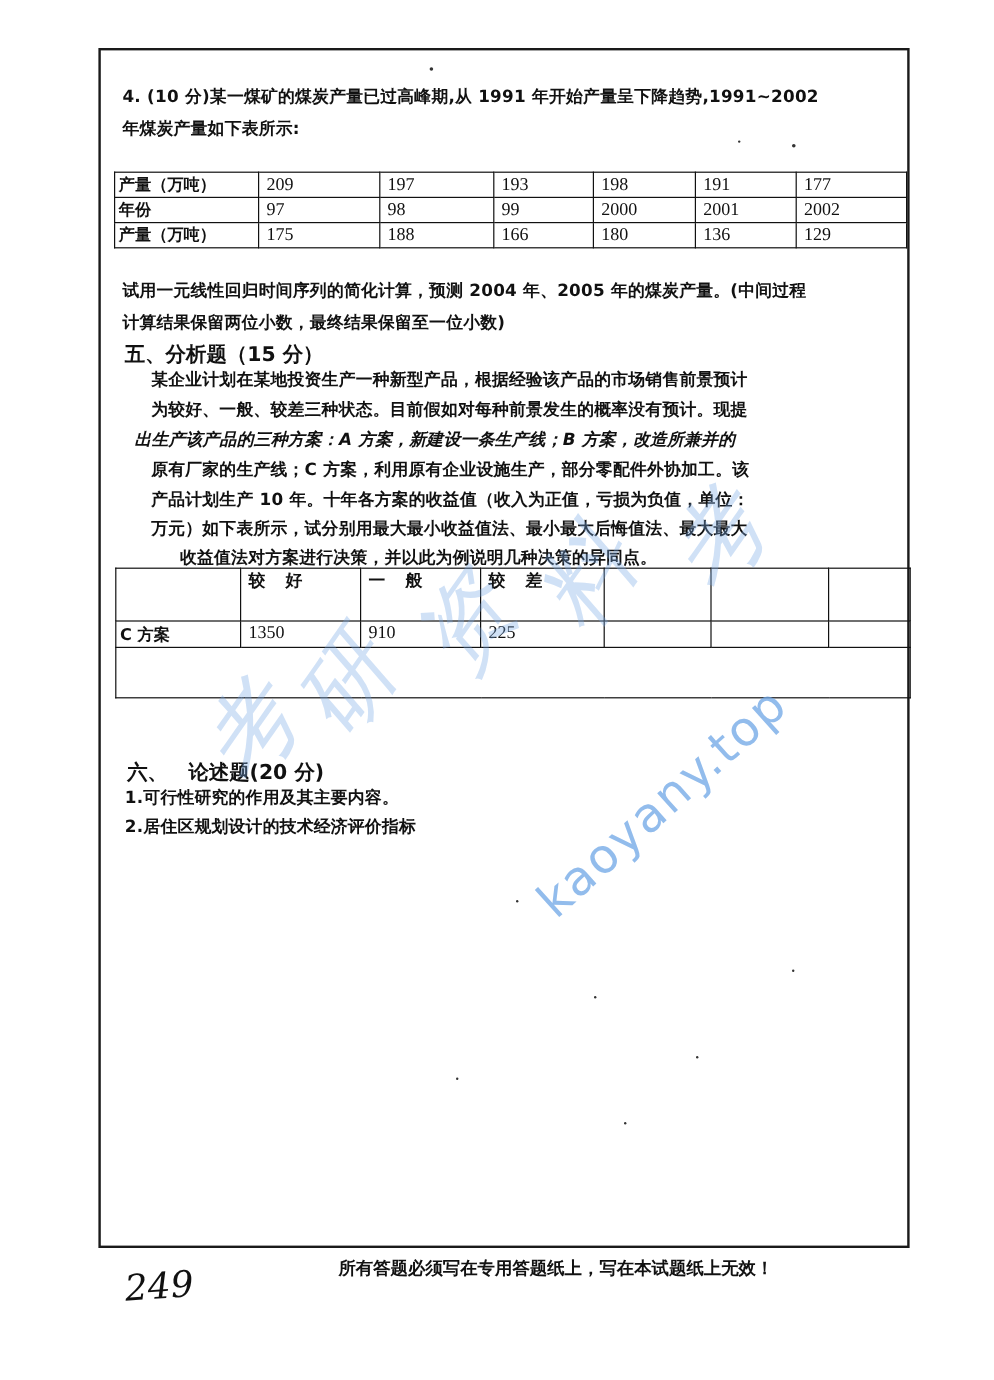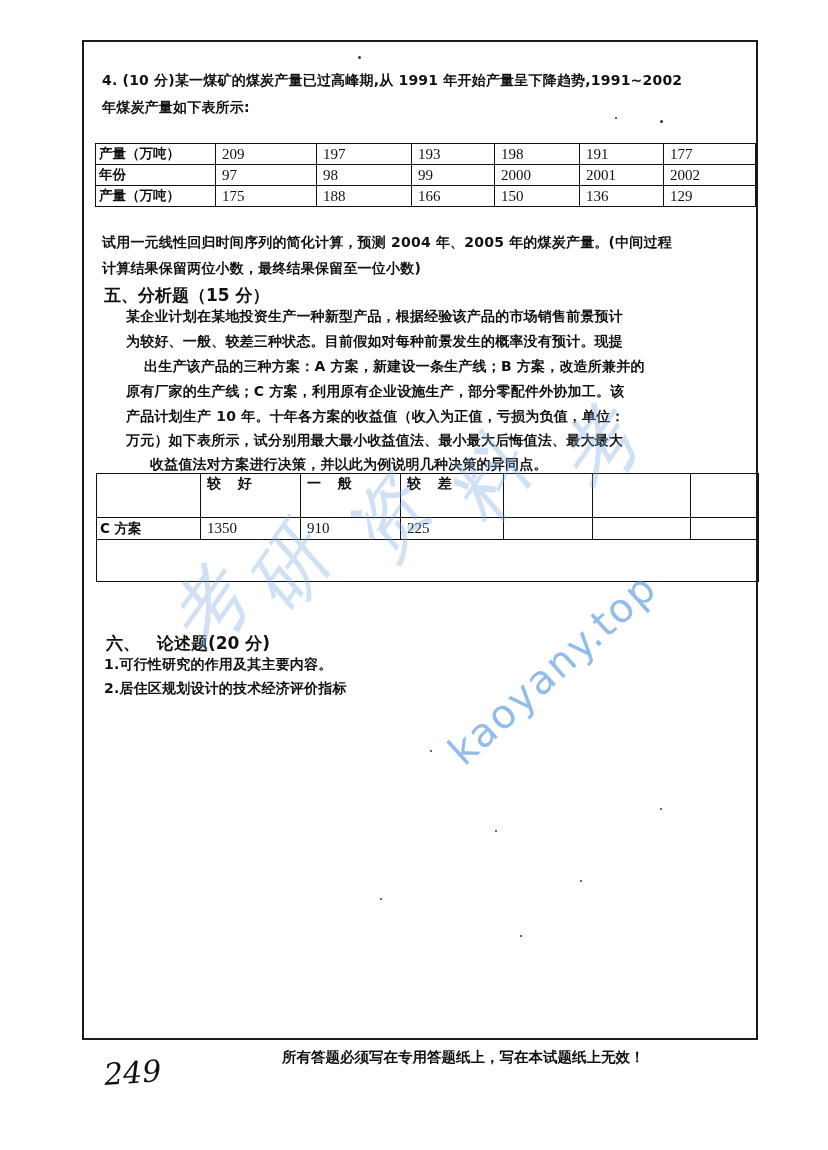--- a/index.html
+++ b/index.html
@@ -137,34 +137,34 @@
     <td>99</td>
     <td>2000</td>
     <td>2001</td>
     <td>2002</td>
   </tr>
   <tr>
     <td class="label">产量（万吨）</td>
     <td>175</td>
     <td>188</td>
     <td>166</td>
-    <td>150</td>
+    <td>180</td>
     <td>136</td>
     <td>129</td>
   </tr>
 </tbody>
   </table>
 
 <div class="abs txt" style="left:102px; top:234px;">试用一元线性回归时间序列的简化计算，预测 2004 年、2005 年的煤炭产量。(中间过程</div>
 <div class="abs txt" style="left:102px; top:260px;">计算结果保留两位小数，最终结果保留至一位小数)</div>
 
 <div class="abs heading" style="left:104px; top:284px;">五、分析题（15 分）</div>
 <div class="abs txt" style="left:126px; top:308px;">某企业计划在某地投资生产一种新型产品，根据经验该产品的市场销售前景预计</div>
 <div class="abs txt" style="left:126px; top:333px;">为较好、一般、较差三种状态。目前假如对每种前景发生的概率没有预计。现提</div>
-<div class="abs txt" style="left:144px; top:358px;">出生产该产品的三种方案：A 方案，新建设一条生产线；B 方案，改造所兼并的</div>
+<div class="abs txt" style="left:112px; top:358px;font-style:italic;">出生产该产品的三种方案：A 方案，新建设一条生产线；B 方案，改造所兼并的</div>
 <div class="abs txt" style="left:126px; top:383px;">原有厂家的生产线；C 方案，利用原有企业设施生产，部分零配件外协加工。该</div>
 <div class="abs txt" style="left:126px; top:408px;">产品计划生产 10 年。十年各方案的收益值（收入为正值，亏损为负值，单位：</div>
 <div class="abs txt" style="left:126px; top:432px;">万元）如下表所示，试分别用最大最小收益值法、最小最大后悔值法、最大最大</div>
 <div class="abs txt" style="left:126px; top:456px;padding-left:24px;">收益值法对方案进行决策，并以此为例说明几种决策的异同点。</div>
 
 <table class="grid" id="t2">
   <colgroup>
     <col style="width:104px">
       <col style="width:100px">
       <col style="width:100px">

